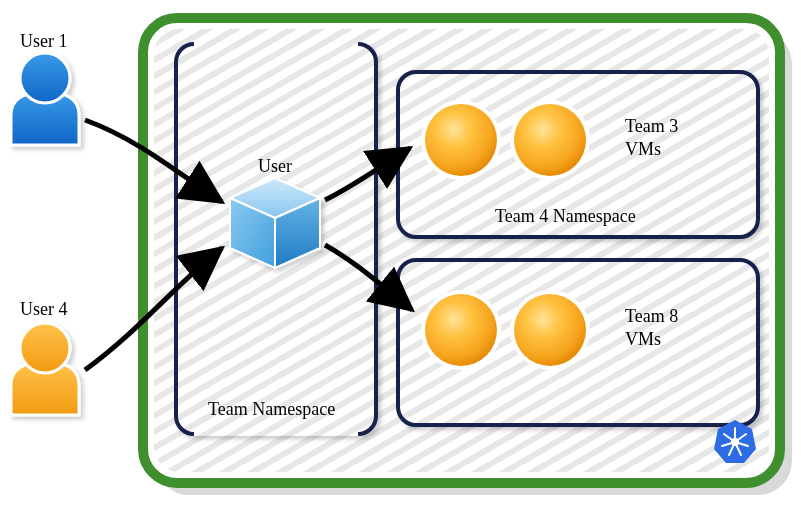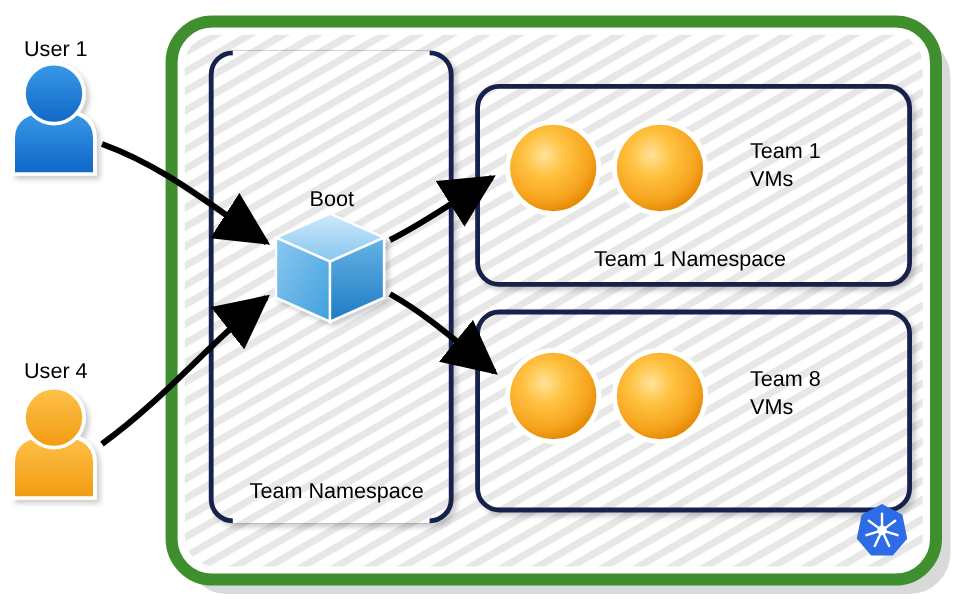--- a/index.html
+++ b/index.html
@@ -7,20 +7,21 @@
     padding: 0;
     width: 801px;
     height: 505px;
     font-family: "Liberation Sans", Arial, sans-serif;
     background: #fff;
   }
   .stage {
     position: relative;
     width: 801px;
     height: 381px;
+    font-family: Liberation Serif, serif;
   }
   svg { display: block; }
   .lbl {
     position: absolute;
     font-size: 18px;
     color: #000;
     line-height: 1.25;
     white-space: pre;
   }
 </style>
@@ -152,22 +153,22 @@
       <path d="M 85 120 C 140 140, 180 175, 222 202"></path>
       <path d="M 85 370 C 140 330, 175 285, 222 248"></path>
       <path d="M 325 200 C 355 185, 375 170, 410 148"></path>
       <path d="M 325 245 C 355 262, 375 280, 412 310"></path>
     </g>
   </svg>
 
   <div class="lbl" style="left:20px; top:30px;">User 1</div>
   <div class="lbl" style="left:20px; top:298px;">User 4</div>
 
-  <div class="lbl" style="left:258px; top:155px;">Boot</div>
+  <div class="lbl" style="left:258px; top:155px;">User</div>
   <div class="lbl" style="left:208px; top:398px;">Team Namespace</div>
 
-  <div class="lbl" style="left:625px; top:115px;">Team 1
+  <div class="lbl" style="left:625px; top:115px;">Team 3
 VMs</div>
-  <div class="lbl" style="left:495px; top:205px;">Team 1 Namespace</div>
+  <div class="lbl" style="left:495px; top:205px;">Team 4 Namespace</div>
 
   <div class="lbl" style="left:625px; top:305px;">Team 8
 VMs</div>
 </div>
 
 </body></html>

